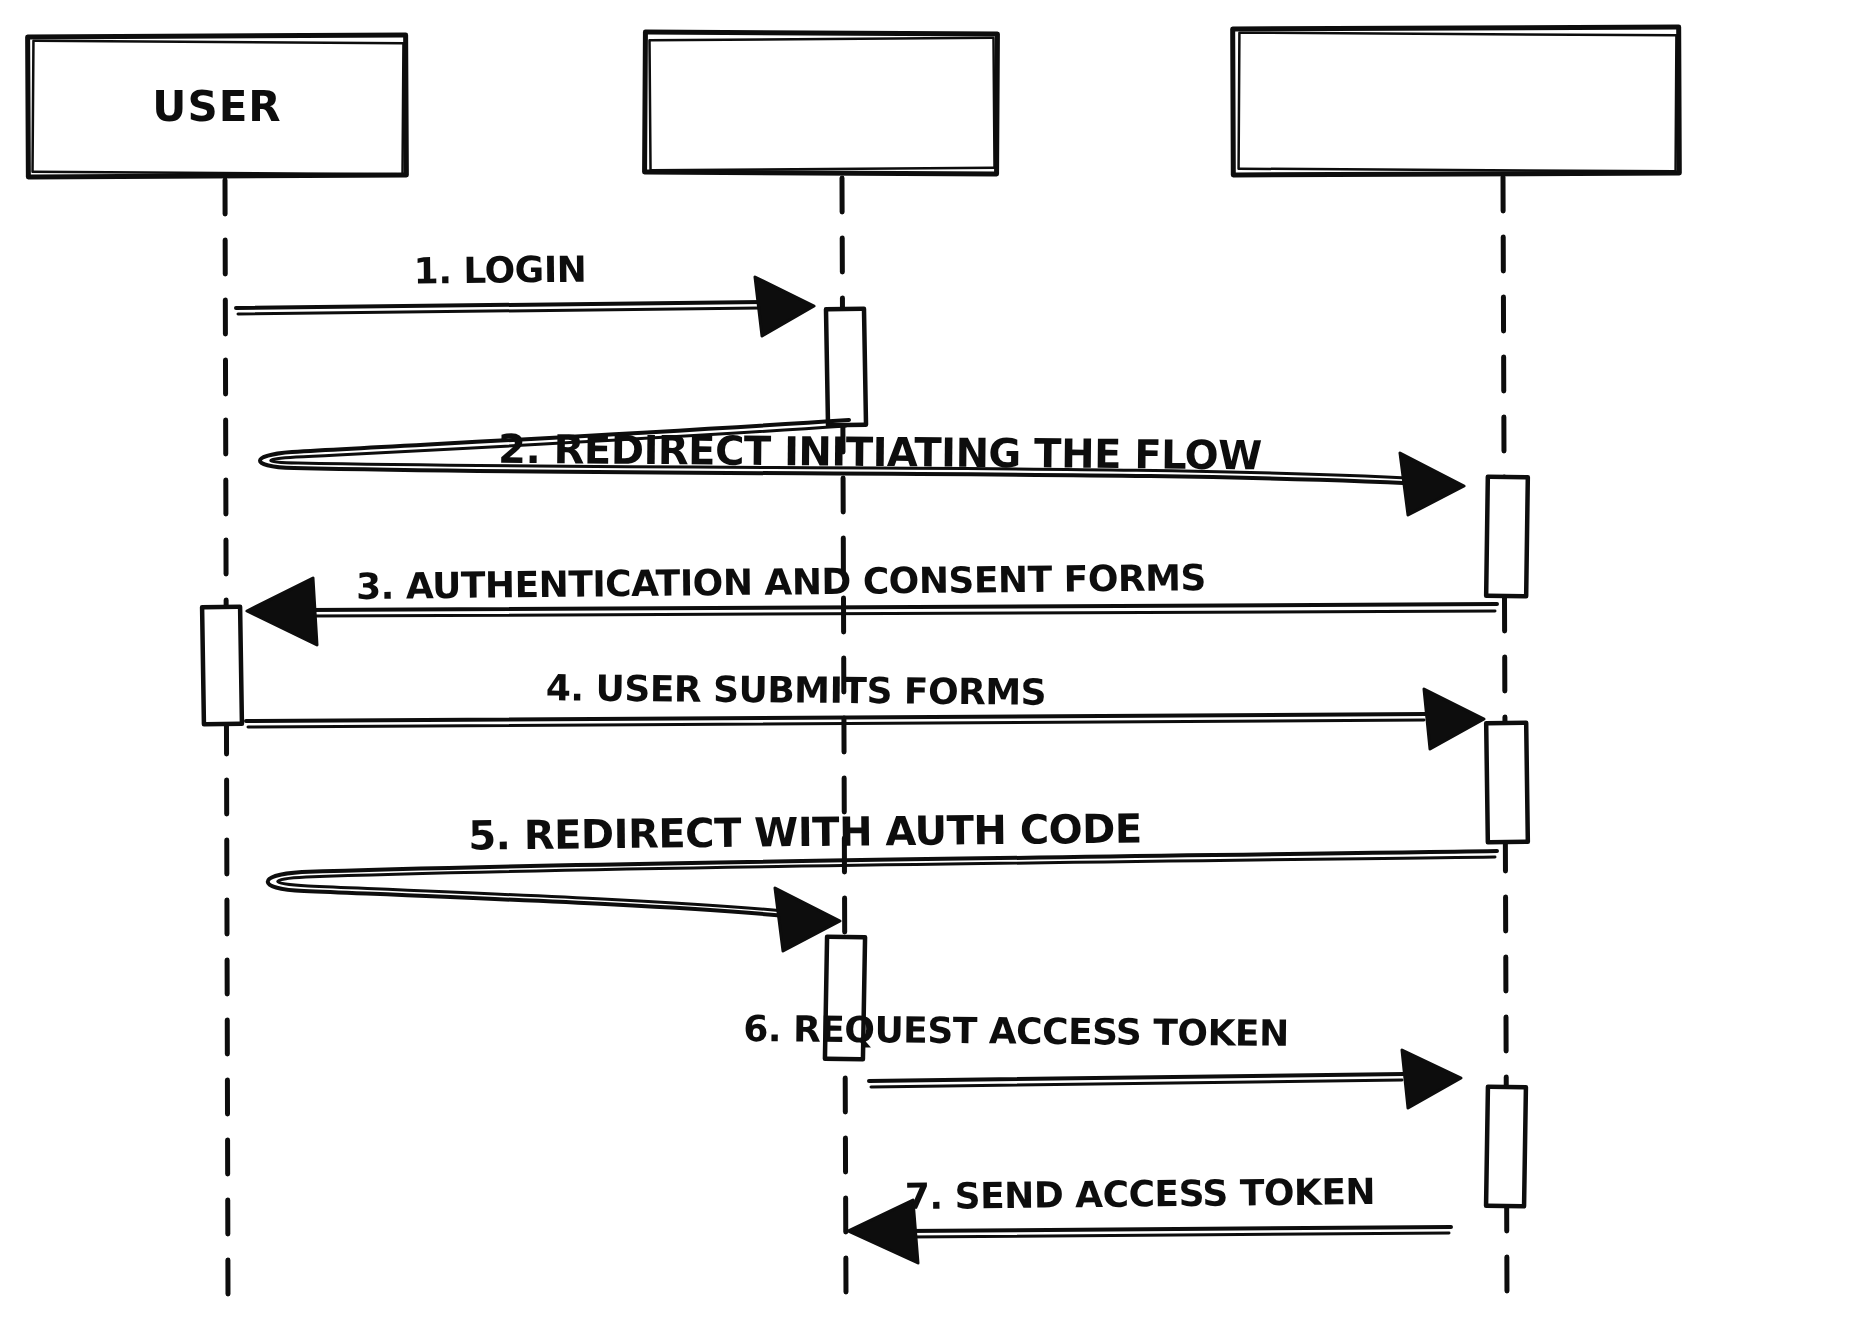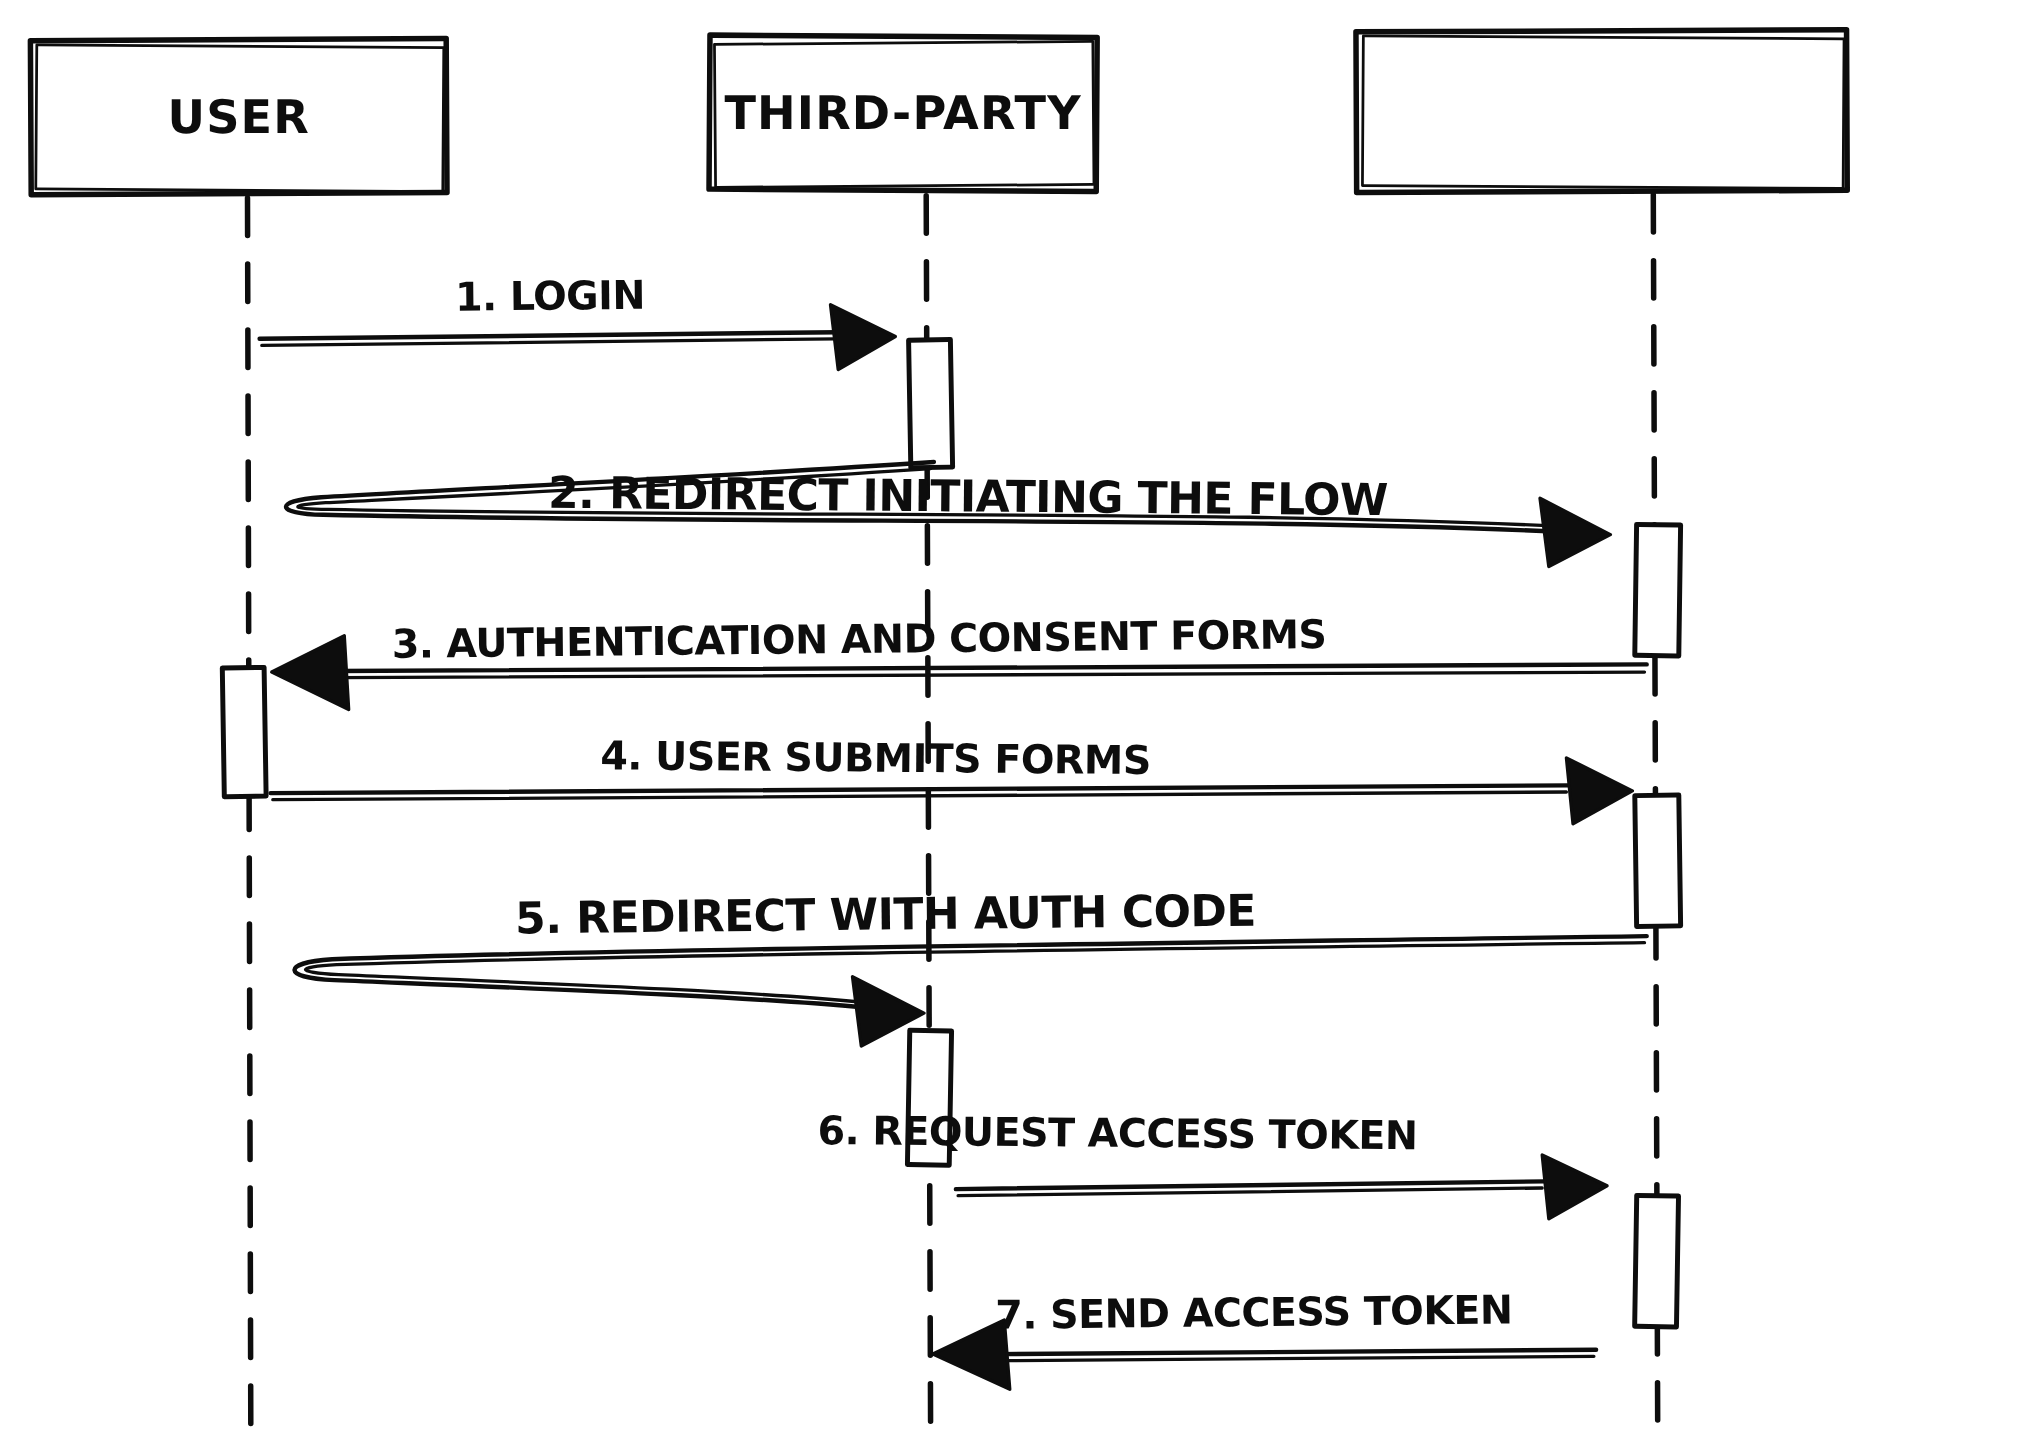--- a/index.html
+++ b/index.html
@@ -109,21 +109,20 @@
     </g>
 
     <g>
       <line class="ink-line" x1="1451" y1="1227" x2="906" y2="1231" stroke-width="4"></line>
       <line class="ink-line" x1="1449" y1="1233" x2="908" y2="1237" stroke-width="3"></line>
       <polygon class="arrowhead" points="848,1231 913,1200 918,1263"></polygon>
     </g>
   </svg>
 
   <div class="actor-name" style="left:217px;top:106px;">USER</div>
-  <div class="actor-name" style="left:821px;top:103px;">THIRD-PARTY</div>
 
   <div class="label tilt-l" style="left:500px;top:270px;">1. LOGIN</div>
   <div class="label big tilt-r" style="left:880px;top:452px;">2. REDIRECT INITIATING THE FLOW</div>
   <div class="label tilt-l" style="left:781px;top:582px;">3. AUTHENTICATION AND CONSENT FORMS</div>
   <div class="label tilt-r" style="left:796px;top:690px;">4. USER SUBMITS FORMS</div>
   <div class="label big tilt-l" style="left:805px;top:832px;">5. REDIRECT WITH AUTH CODE</div>
   <div class="label tilt-r" style="left:1016px;top:1031px;">6. REQUEST ACCESS TOKEN</div>
   <div class="label tilt-l" style="left:1140px;top:1194px;">7. SEND ACCESS TOKEN</div>
 
 </div>

